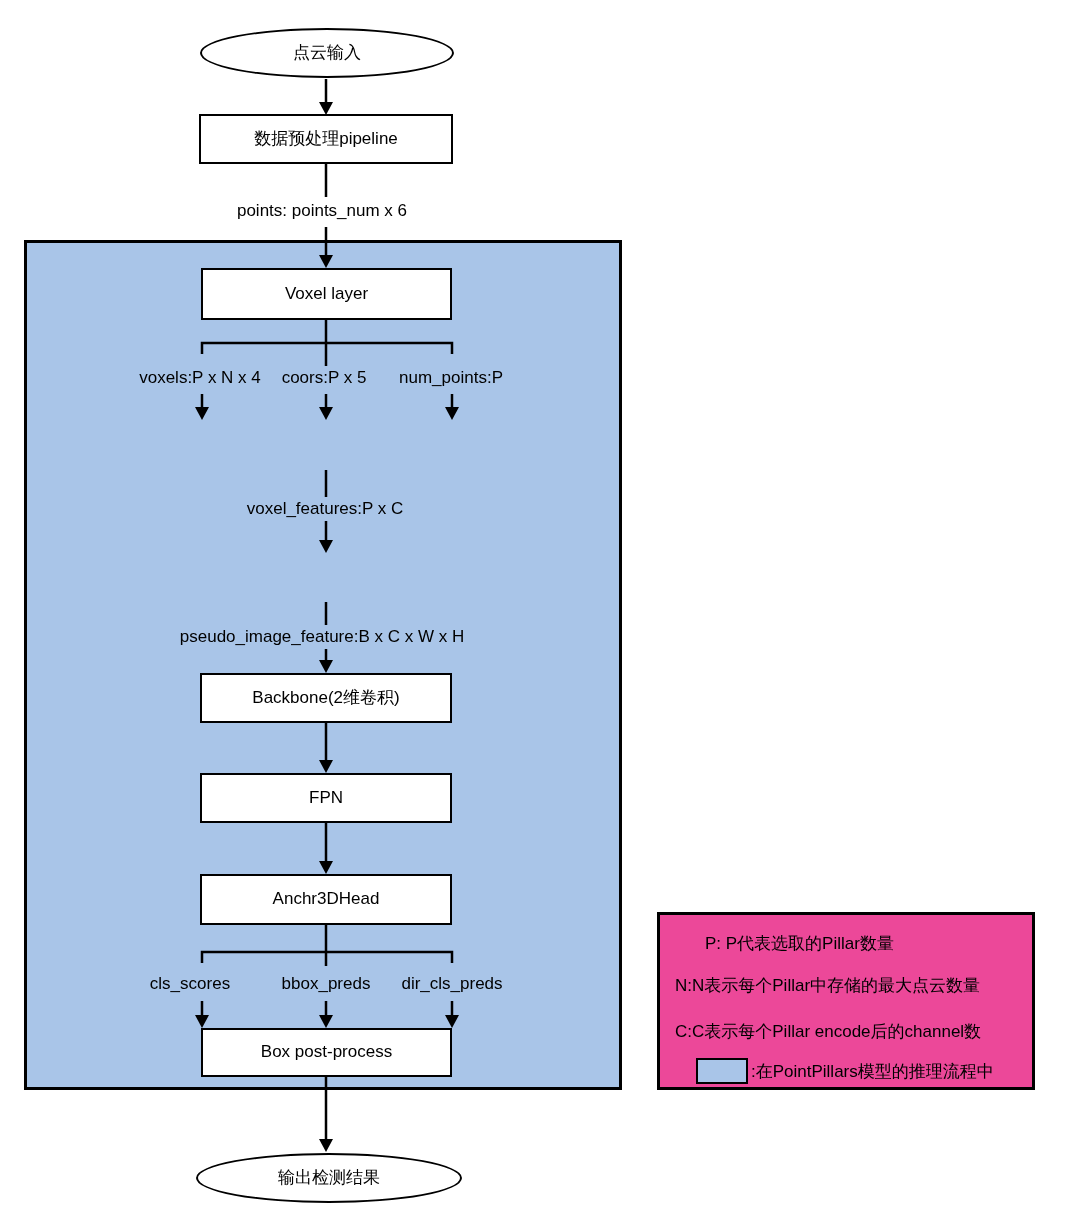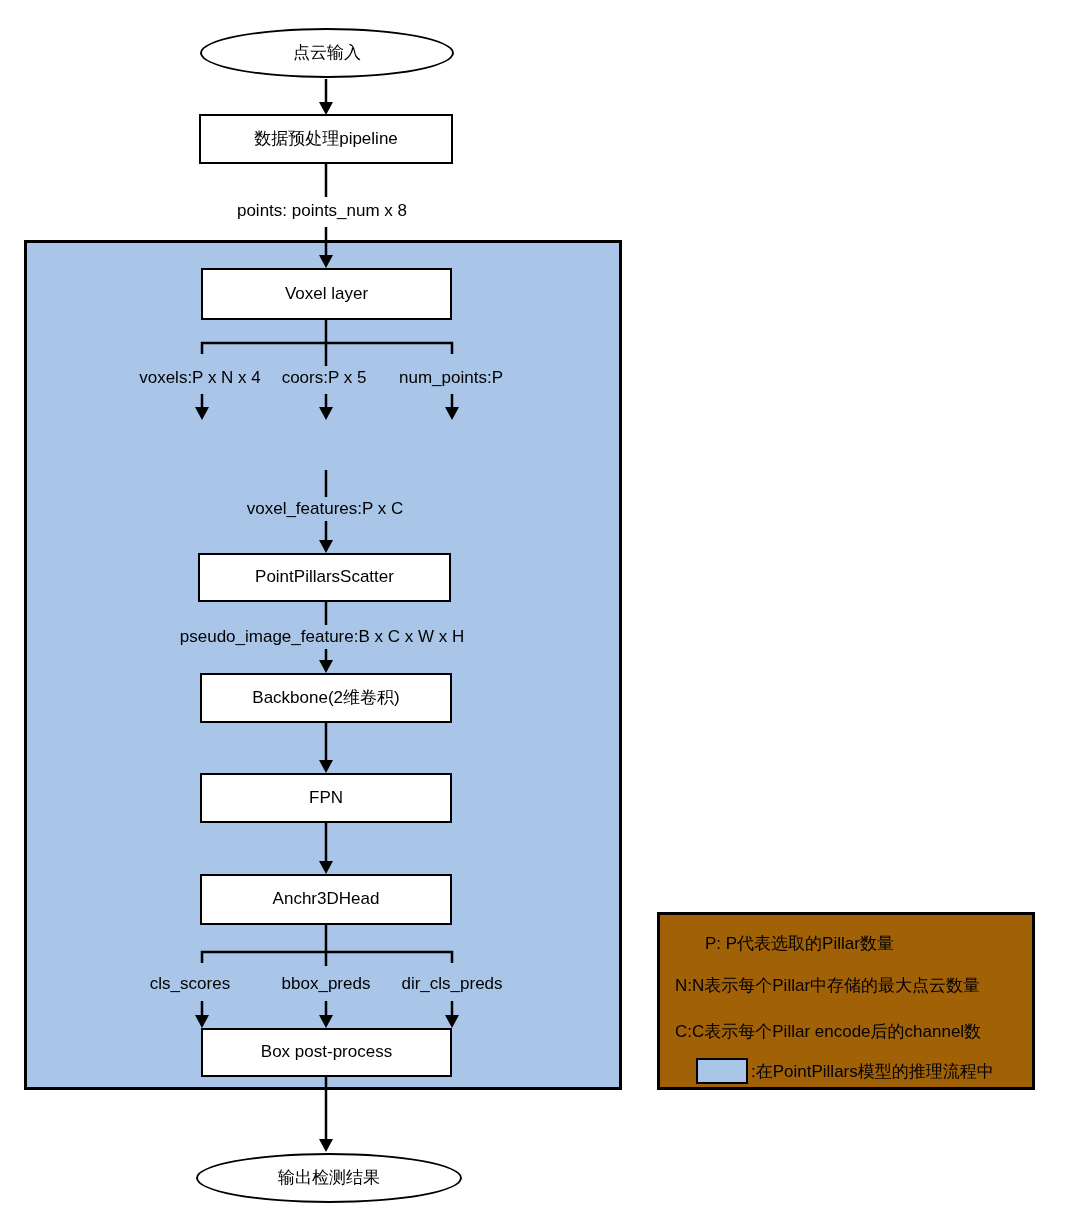--- a/index.html
+++ b/index.html
@@ -52,21 +52,21 @@
     position: absolute;
     transform: translate(-50%, -50%);
     font-size: 17px;
     white-space: nowrap;
     text-align: center;
   }
   .legend {
     position: absolute;
     left: 657px; top: 912px;
     width: 378px; height: 178px;
-    background: #a16207;
+    background: #ec4899;
     border: 3px solid var(--stroke);
   }
   .legend-line {
     position: absolute;
     transform: translateY(-50%);
     font-size: 17px;
     white-space: nowrap;
   }
   .legend-swatch {
     position: absolute;
@@ -158,36 +158,33 @@
   </svg>
 
   <div class="node ellipse n-input">
     <span>点云输入</span>
   </div>
 
   <div class="node rect n-prep">
     <span>数据预处理pipeline</span>
   </div>
 
-  <div class="edge-label" style="left:322px; top:211px;">points: points_num x 8</div>
+  <div class="edge-label" style="left:322px; top:211px;">points: points_num x 6</div>
 
   <div class="node rect n-voxel">
     <span>Voxel layer</span>
   </div>
 
   <div class="edge-label" style="left:200px; top:378px;">voxels:P x N x 4</div>
   <div class="edge-label" style="left:324px; top:378px;">coors:P x 5</div>
   <div class="edge-label" style="left:451px; top:378px;">num_points:P</div>
 
 
   <div class="edge-label" style="left:325px; top:509px;">voxel_features:P x C</div>
 
-  <div class="node rect n-pps">
-    <span>PointPillarsScatter</span>
-  </div>
 
   <div class="edge-label" style="left:322px; top:637px;">pseudo_image_feature:B x C x W x H</div>
 
   <div class="node rect n-bb">
     <span>Backbone(2维卷积)</span>
   </div>
 
   <div class="node rect n-fpn">
     <span>FPN</span>
   </div>

